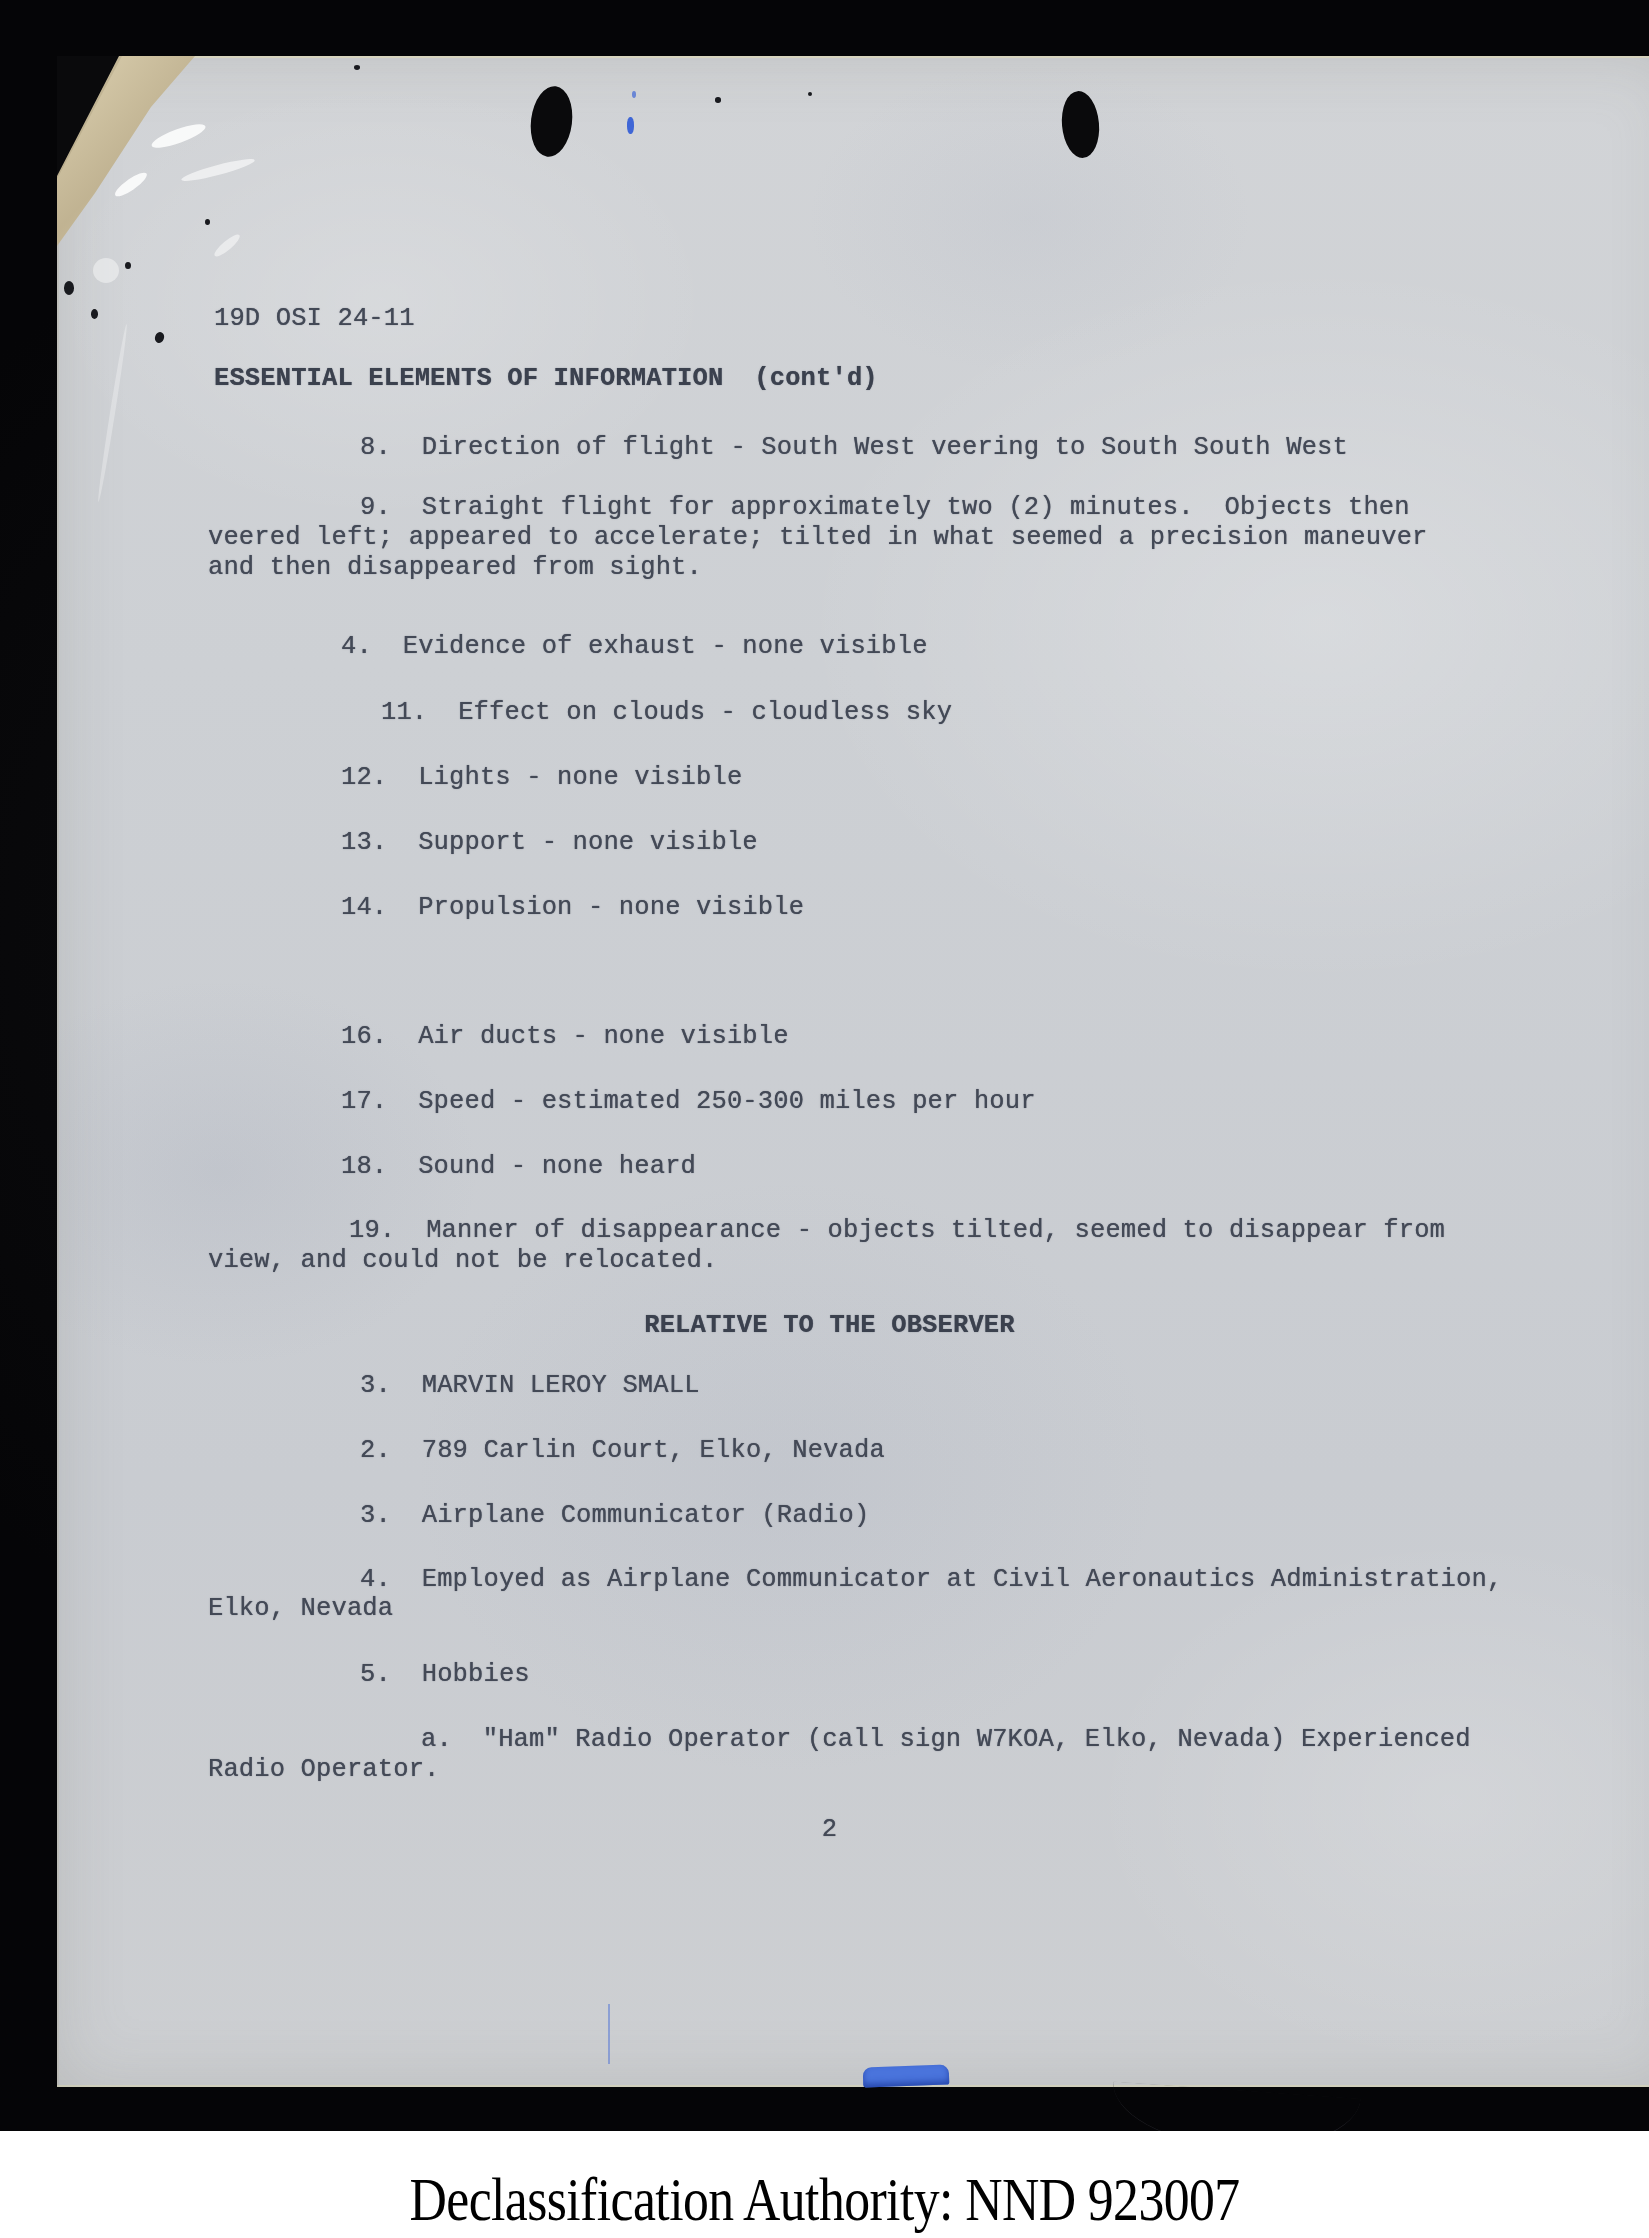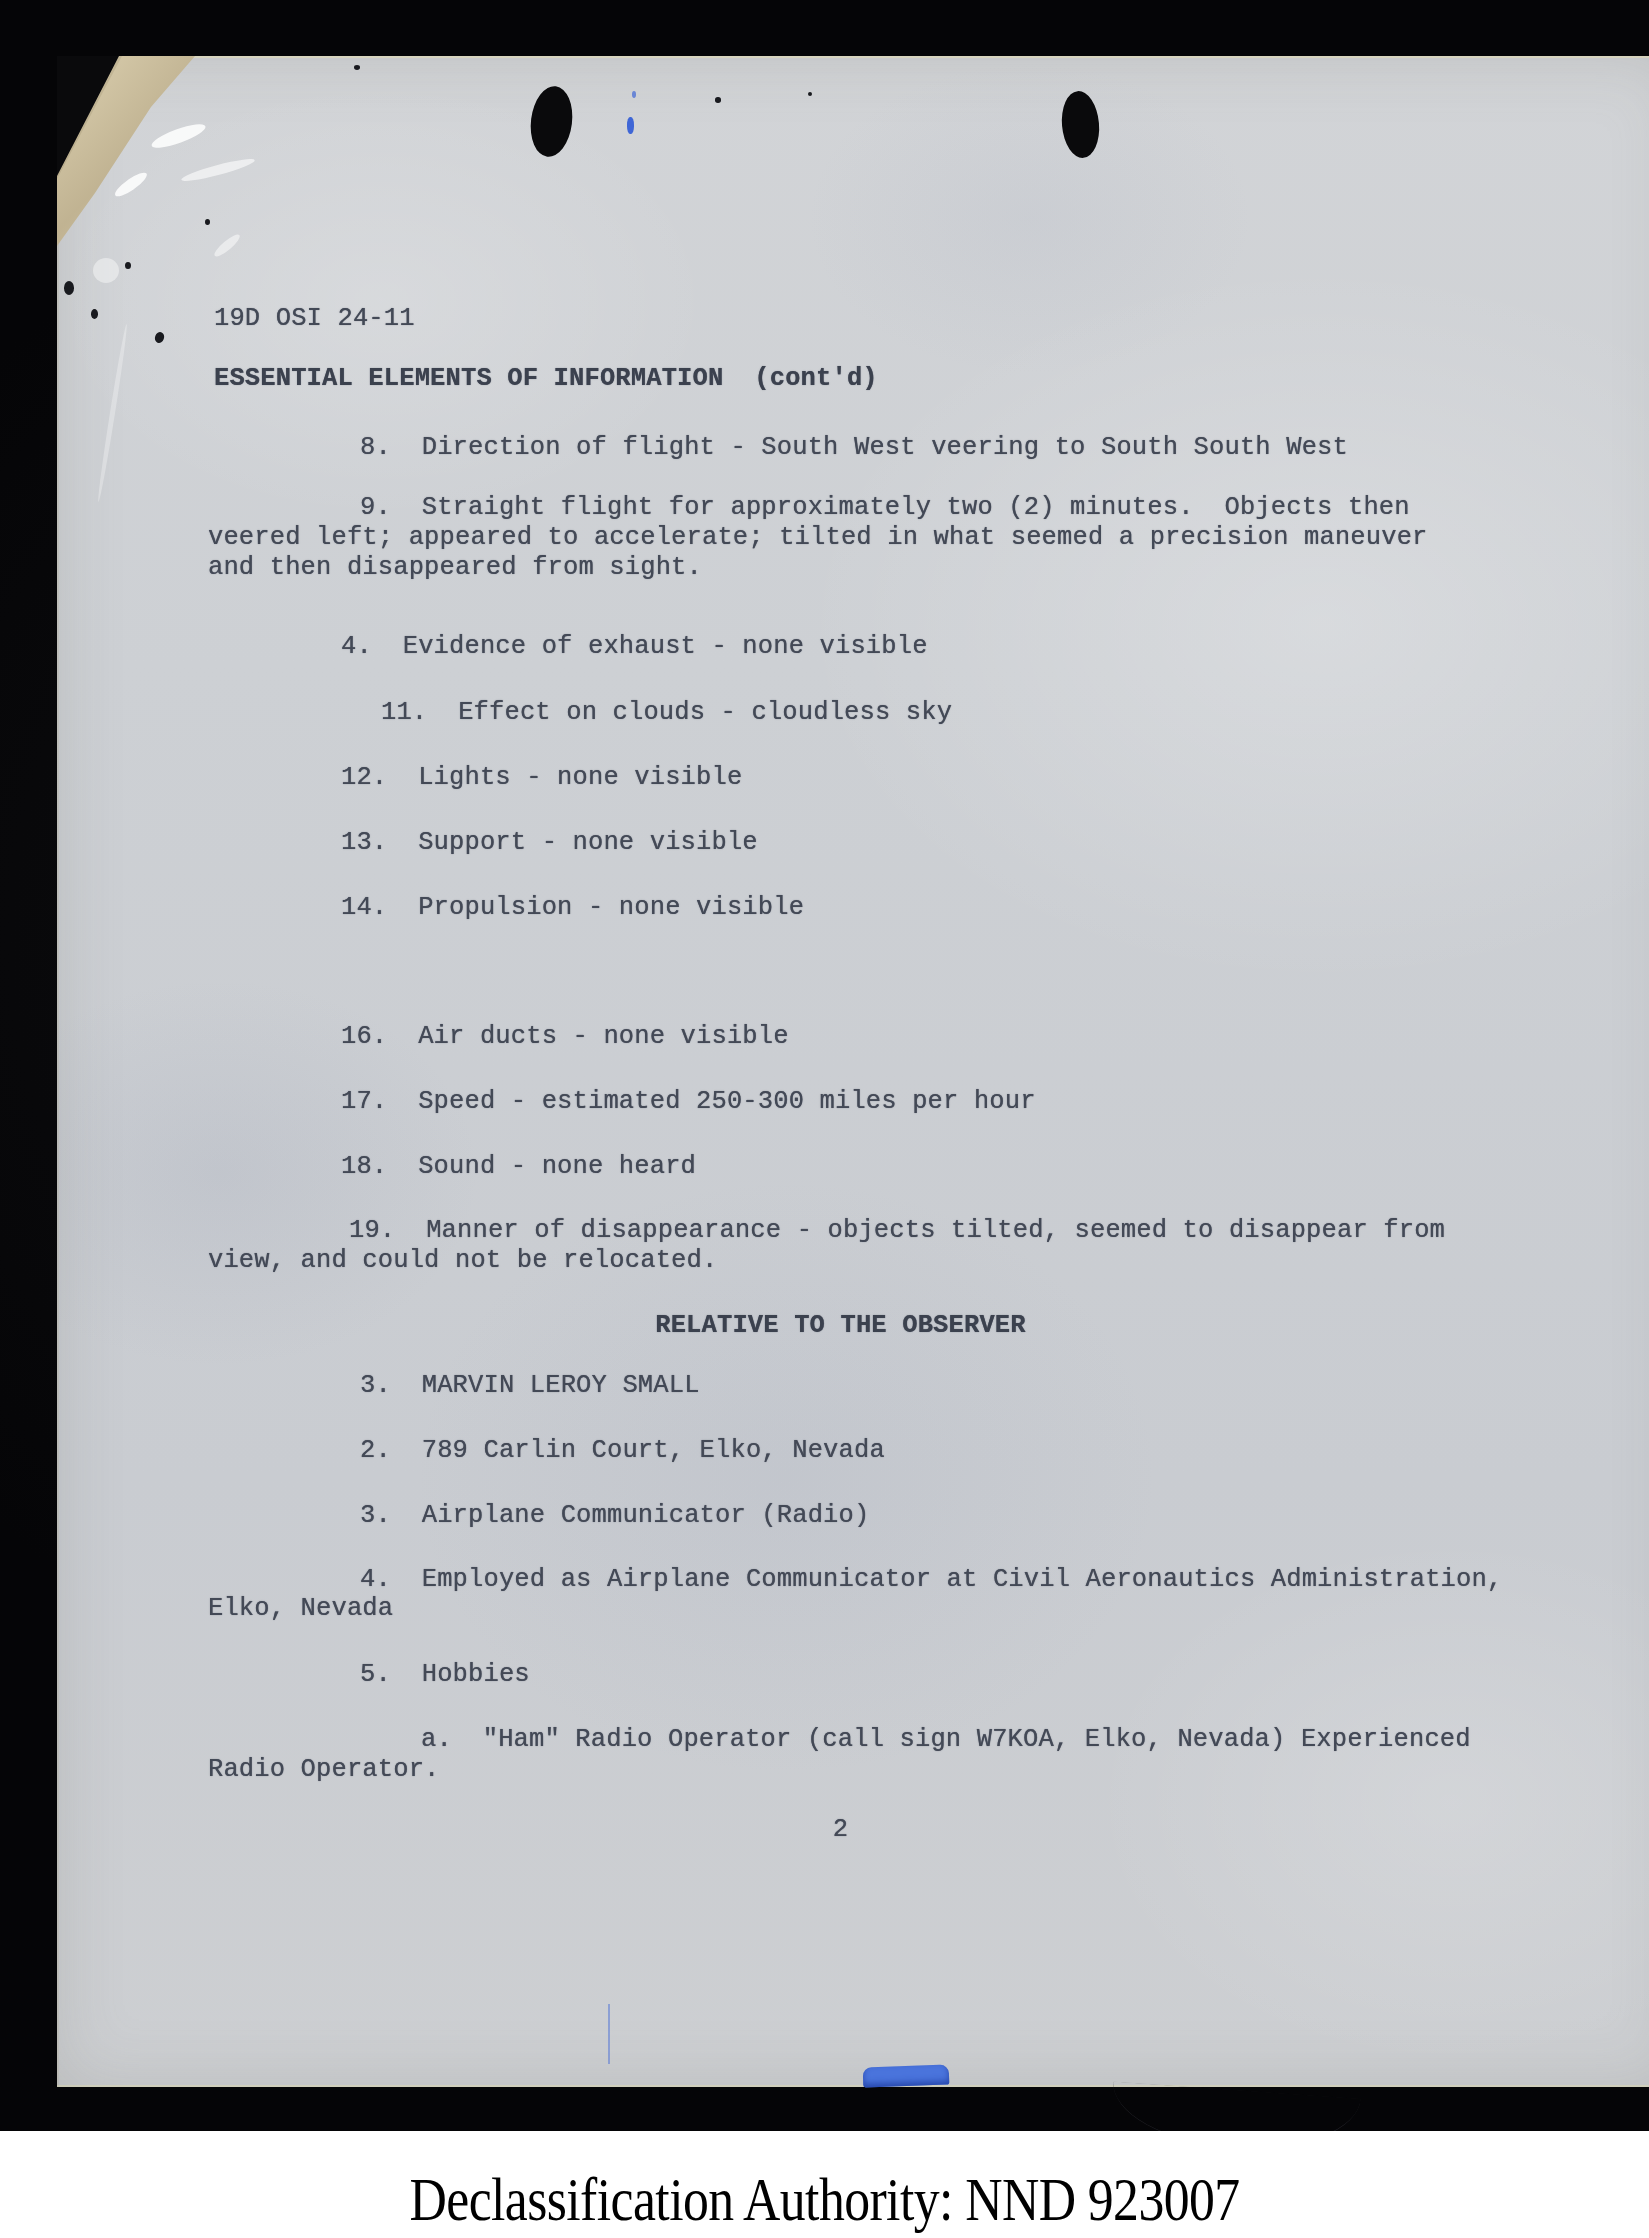--- a/index.html
+++ b/index.html
@@ -46,21 +46,21 @@
   .hole.right{left:1005px;top:35px;width:37px;height:67px;transform:rotate(-5deg);}
   
   .tline{
     position:absolute;
     font-family:"Liberation Mono","DejaVu Sans Mono",monospace;
     font-size:25.4px;line-height:1;white-space:pre;
     color:#434956;letter-spacing:0.2px;
     text-shadow:0 0 1.2px rgba(62,68,84,.55), 0.2px 0 0 rgba(62,68,84,.5);
   }
   .tline.bold{font-weight:700;color:#3b414e;}
-  .tline.center{left:15px;width:1537px;text-align:center;}
+  .tline.center{left:4px;width:1537px;text-align:center;}
   
   .hair{
     position:absolute;left:1111px;top:2090px;width:248px;height:57px;
     border-bottom:1.9px solid #26262c;border-radius:0 0 50% 50% / 0 0 100% 100%;
     transform:rotate(4deg);opacity:.8;
   }
   
   .banner{
     position:absolute;left:0;top:2131px;width:1649px;height:136px;background:#ffffff;
     display:flex;align-items:center;justify-content:center;

